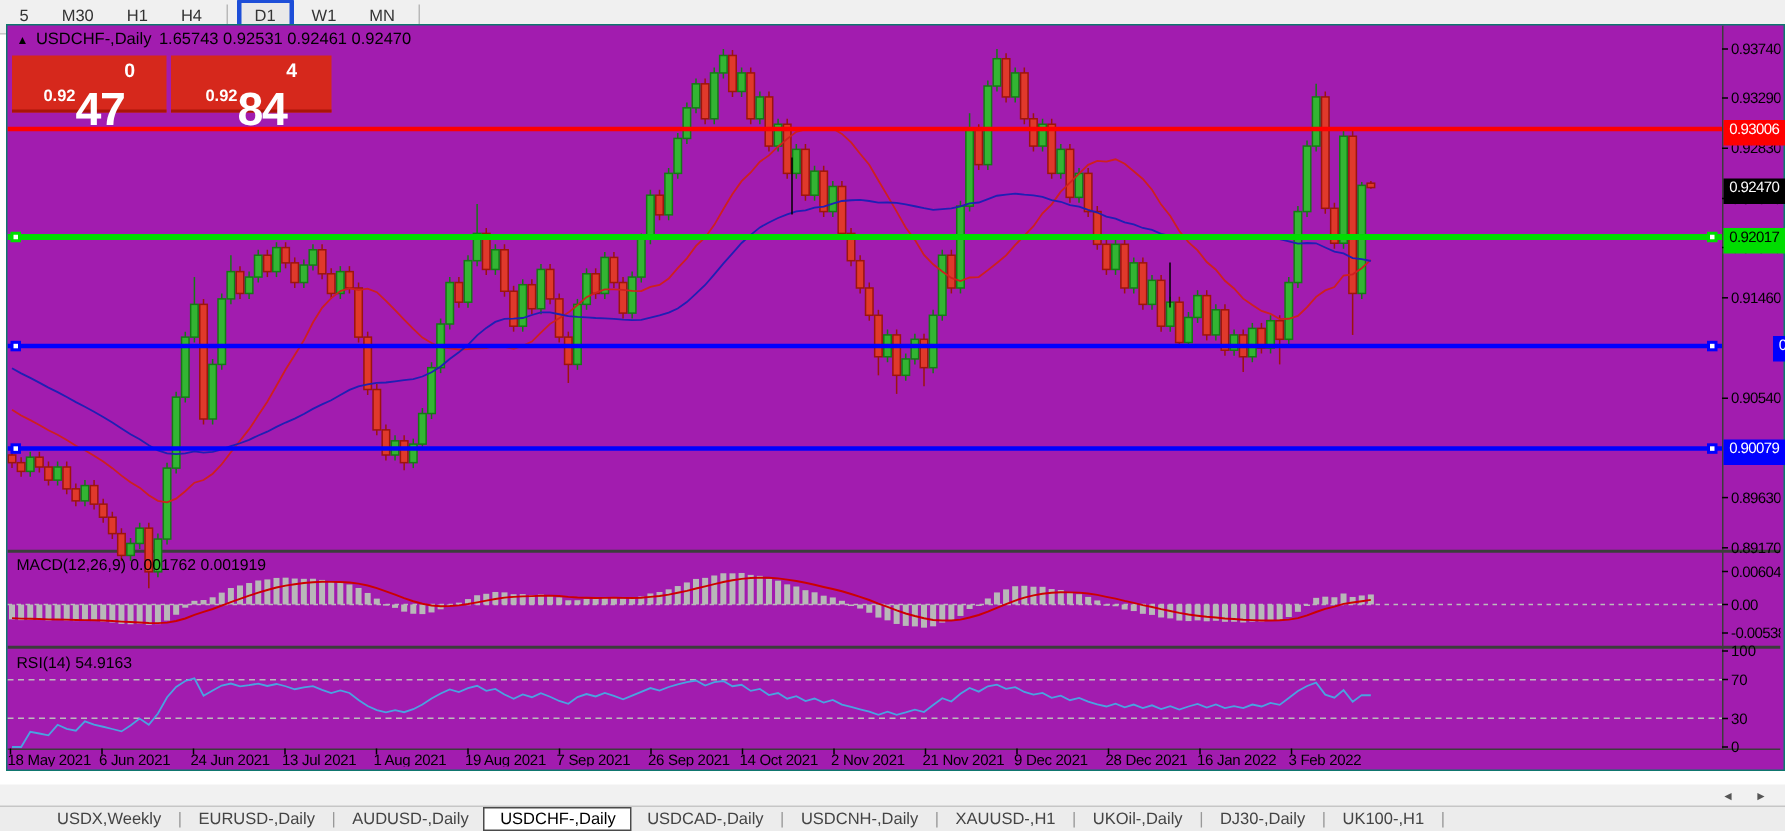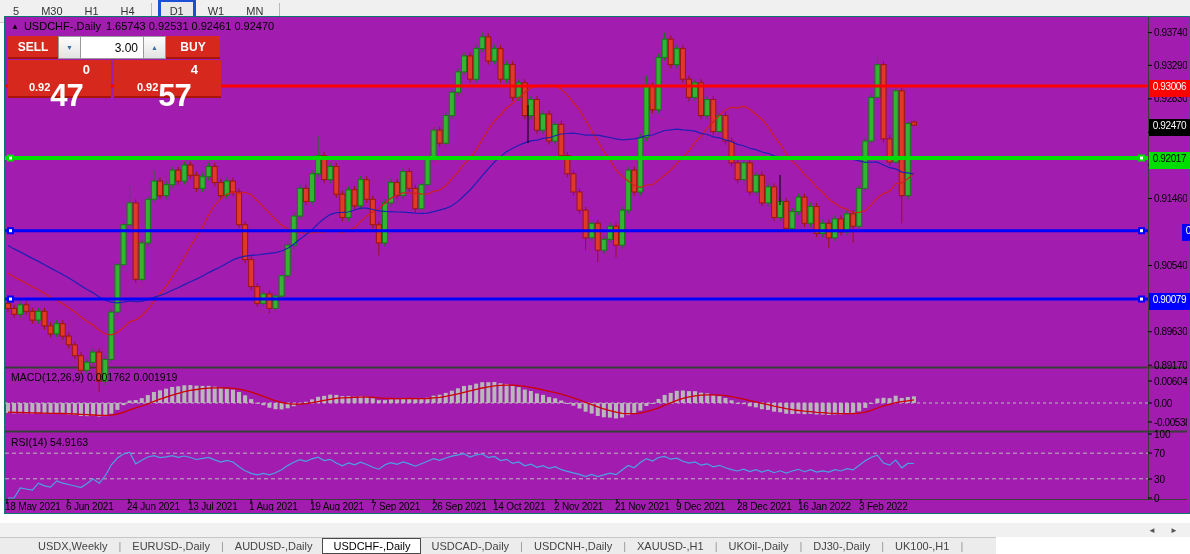--- a/index.html
+++ b/index.html
@@ -38,21 +38,21 @@
   #buy-price-panel{width:107px;}
   .pp-small{font-size:11px;font-weight:bold;align-self:flex-end;padding-bottom:3px;}
   .pp-big{font-size:31px;font-weight:bold;line-height:33px;letter-spacing:-1px;margin-top:34px;}
   .pp-sup{font-size:13px;font-weight:bold;align-self:flex-start;padding-top:2px;}
   
   #scroll-strip{position:absolute;left:0;top:523px;width:1190px;height:14px;background:#f1f1f1;}
   .scroll-arrow{position:absolute;top:1px;width:16px;height:12px;font-size:8px;color:#555;
     display:flex;align-items:center;justify-content:center;cursor:default;}
   #scroll-left{right:30px;} #scroll-right{right:8px;}
   
-  #tabbar{position:absolute;left:0;top:537px;width:996px;height:17px;background:#ececec;
+  #tabbar{position:absolute;left:0;top:537px;width:1190px;height:17px;background:#ececec;
     border-top:1px solid #c6c6c6;display:flex;align-items:stretch;padding-left:28px;box-sizing:border-box;font-size:11px;}
   .tab{display:flex;align-items:center;padding:0 10px;color:#444;cursor:default;white-space:nowrap;}
   .tab.active{background:#fff;border:1px solid #4a4a4a;color:#000;}
   .tabsep{display:flex;align-items:center;color:#999;padding:0 1px;}
 </style>
 </head>
 <body>
 
 <div id="toolbar">
     <div class="tf-btn">5</div>
@@ -611,40 +611,29 @@
       <text x="1149" y="484.5" font-size="10" fill="#000" font-family="Liberation Sans, sans-serif">0</text>
     </svg>
 
   <div id="symbol-header">
     <span id="collapse-icon">▲</span>
     <span>USDCHF-,Daily</span>
     <span>1.65743 0.92531 0.92461 0.92470</span>
   </div>
 
   <div id="trade-panel">
-    <div id="trade-row1">
-      <div id="sell-button" class="trade-btn">SELL</div>
-      <div class="spin-btn">
-          <span>▼</span>
-        </div>
-      <input id="volume-field" value="3.00" style="">
-      <div class="spin-btn">
-          <span>▲</span>
-        </div>
-      <div id="buy-button" class="trade-btn">BUY</div>
-    </div>
     <div id="trade-row2">
       <div id="sell-price-panel" class="price-panel">
         <span class="pp-small">0.92</span>
         <span class="pp-big">47</span>
         <span class="pp-sup">0</span>
       </div>
       <div id="buy-price-panel" class="price-panel">
         <span class="pp-small">0.92</span>
-        <span class="pp-big">57</span>
+        <span class="pp-big">84</span>
         <span class="pp-sup">4</span>
       </div>
     </div>
   </div>
 
   <div class="panel-label" style="top:354px">
     <span>MACD(12,26,9)</span>&nbsp;<span>0.001762 0.001919</span>
   </div>
   <div class="panel-label" style="top:419px">
     <span>RSI(14)</span>&nbsp;<span>54.9163</span>

